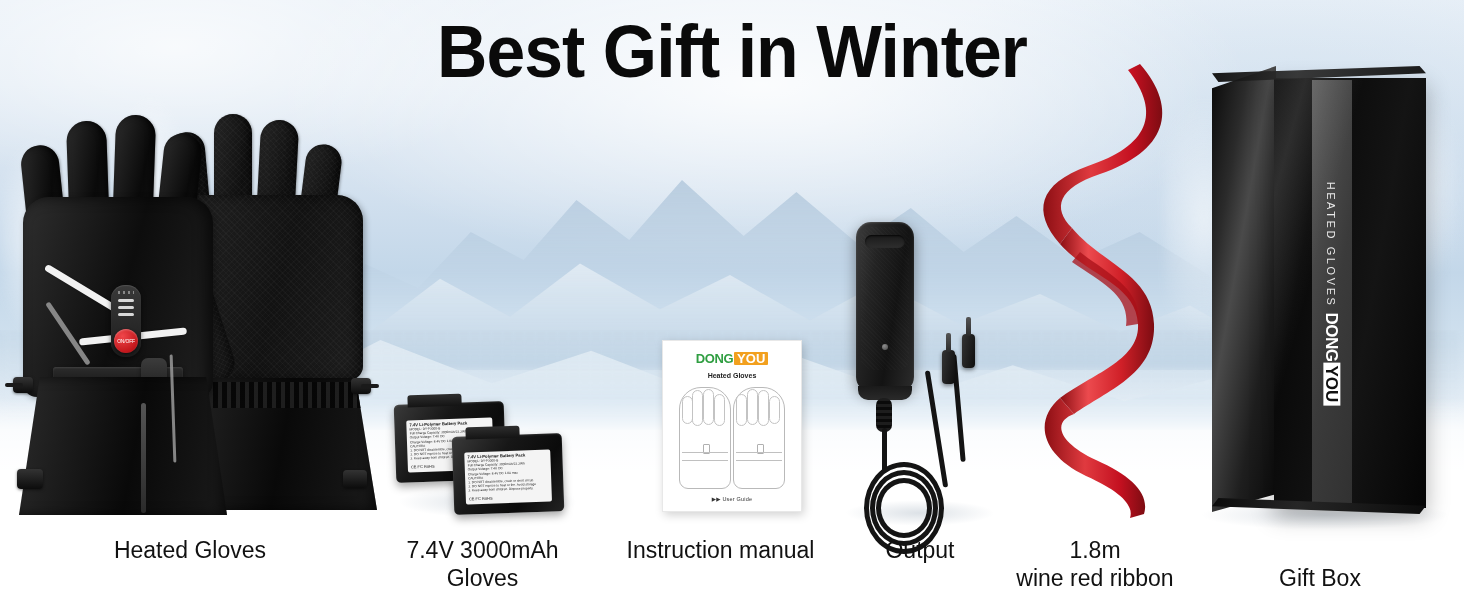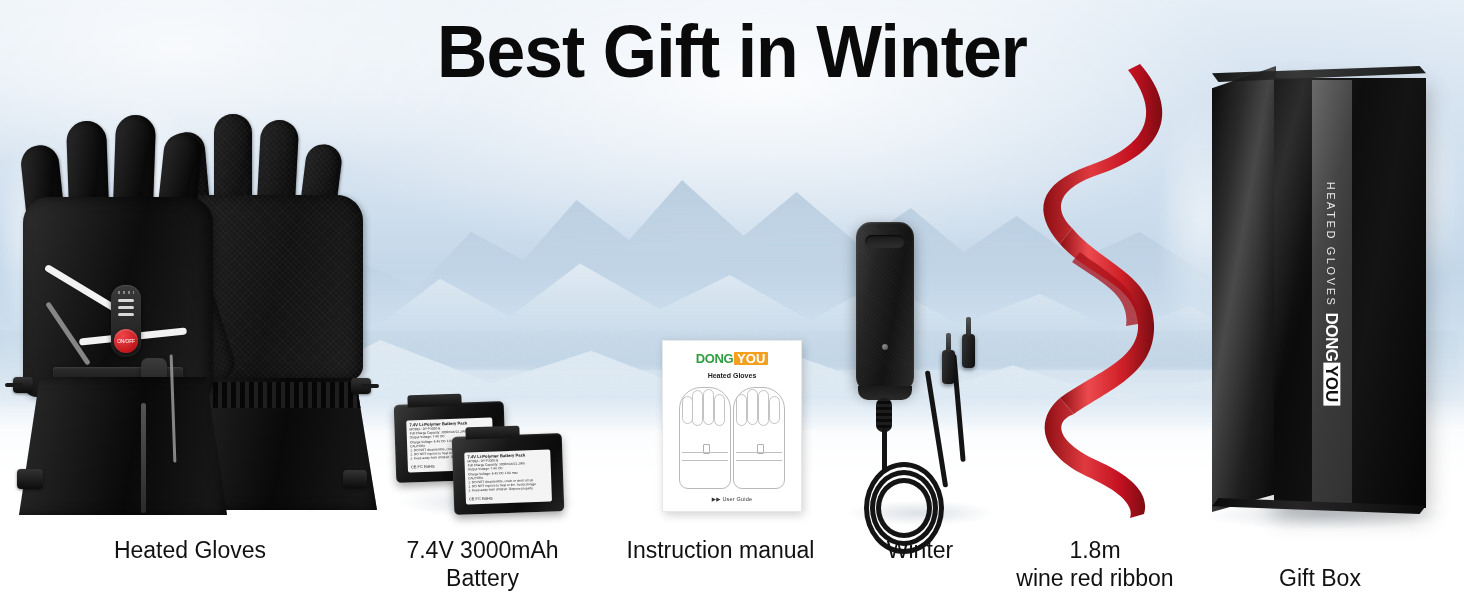--- a/index.html
+++ b/index.html
@@ -486,20 +486,20 @@
         <span class="gb-logo">
           <span class="gb-dong">DONG</span>
             <span class="gb-you">YOU</span>
         </span>
       </div>
     </div>
   </div>
 
   <div class="caption" style="left:75px;top:536px;width:230px;">Heated Gloves</div>
   <div class="caption" style="left:375px;top:536px;width:215px;">7.4V 3000mAh
-Battery</div>
+Gloves</div>
   <div class="caption" style="left:613px;top:536px;width:215px;">Instruction manual</div>
-  <div class="caption" style="left:845px;top:536px;width:150px;">Winter</div>
+  <div class="caption" style="left:845px;top:536px;width:150px;">Output</div>
   <div class="caption" style="left:1000px;top:536px;width:190px;">1.8m
 wine red ribbon</div>
   <div class="caption" style="left:1235px;top:564px;width:170px;">Gift Box</div>
 
 </div>
 
 </body></html>

